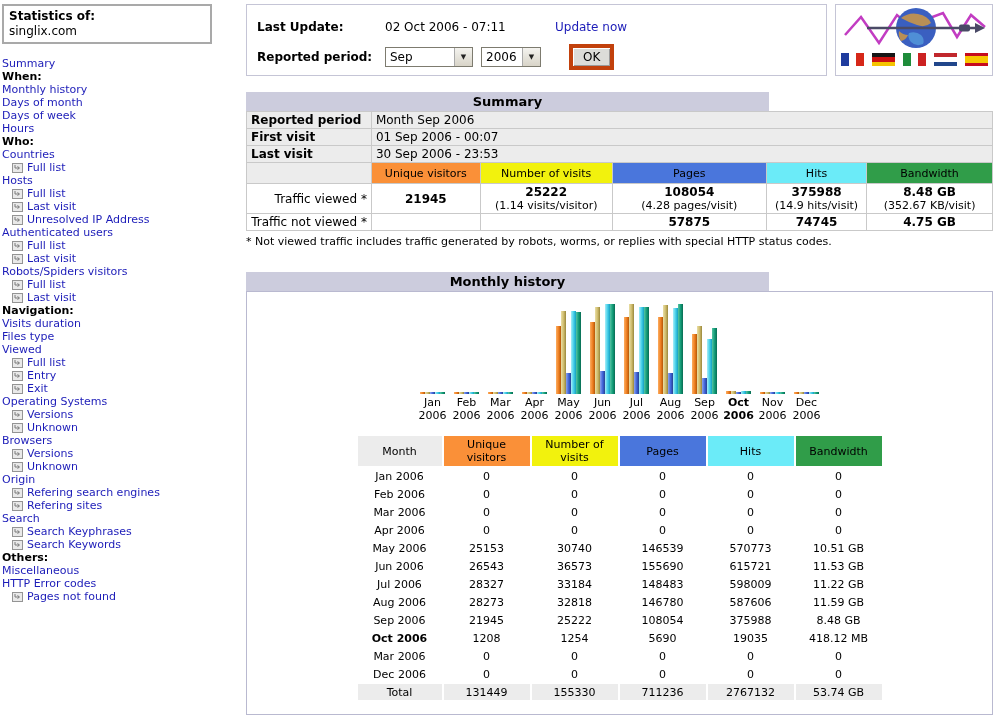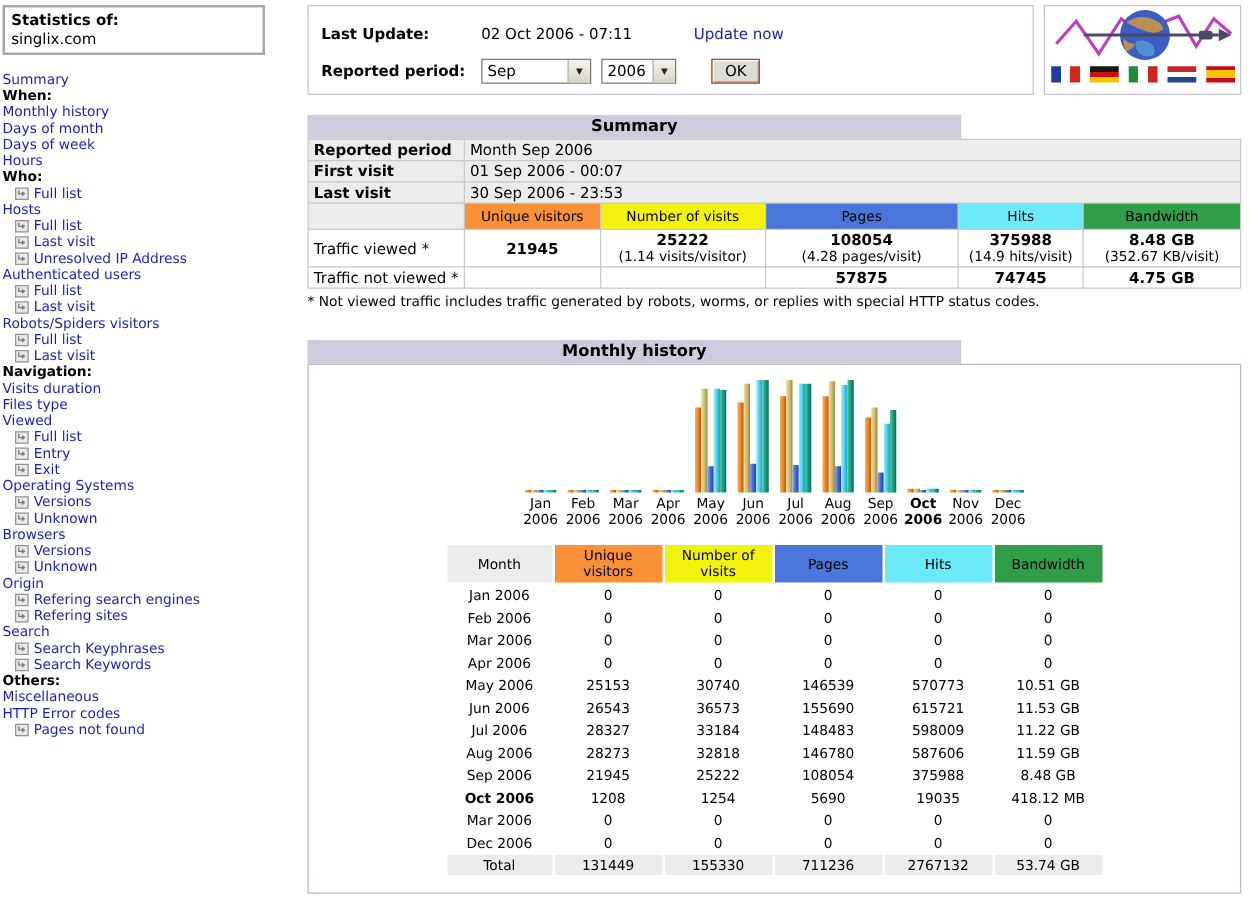--- a/index.html
+++ b/index.html
@@ -23,41 +23,41 @@
   .form-box{flex:1 1 auto;border:1px solid #c5c5d6;height:72px;padding:9px 10px;box-sizing:border-box;}
   .form-row{display:flex;align-items:center;height:26px;}
   .form-row + .form-row{margin-top:4px;}
   .form-label{font-weight:bold;font-size:12px;width:128px;flex:0 0 auto;}
   .form-value{font-size:12px;width:170px;flex:0 0 auto;}
   .link{color:#1c1cb8;font-size:12px;cursor:pointer;text-decoration:none;}
   .xselect{display:inline-flex;align-items:center;justify-content:space-between;border:1px solid #7d7b6f;background:#fff;height:20px;box-sizing:border-box;padding-left:4px;font-size:12px;cursor:pointer;}
   .xselect .sel-btn{width:17px;height:18px;background:linear-gradient(#f4f3ef,#d8d4c8);border-left:1px solid #aaa;display:flex;align-items:center;justify-content:center;font-size:7px;color:#222;}
   .sel-month{width:88px;margin-right:8px;}
   .sel-year{width:60px;}
-  .ok-btn{margin-left:28px;background:#dcdcd8;border:1px solid #c2410c;box-shadow:inset 1px 1px 0 #fff,inset -1px -1px 0 #9a9a9a;padding:2px 10px;font-size:12px;cursor:pointer;font-family:inherit;}
+  .ok-btn{margin-left:28px;background:#dcdcd8;border:4px solid #c2410c;box-shadow:inset 1px 1px 0 #fff,inset -1px -1px 0 #9a9a9a;padding:2px 10px;font-size:12px;cursor:pointer;font-family:inherit;}
 
   .logo-box{flex:0 0 158px;border:1px solid #c5c5d6;height:72px;box-sizing:border-box;text-align:center;}
   .flags{display:flex;justify-content:center;gap:8px;margin-top:1px;}
   .flag{width:23px;height:13px;display:inline-block;}
   .flag-fr{background:linear-gradient(90deg,#1f3c9e 33.4%,#fff 33.4% 66.6%,#d62718 66.6%);}
   .flag-de{background:linear-gradient(180deg,#161616 33.4%,#cc1111 33.4% 66.6%,#f5c400 66.6%);}
   .flag-it{background:linear-gradient(90deg,#1e8c3a 33.4%,#fff 33.4% 66.6%,#cc2222 66.6%);}
   .flag-nl{background:linear-gradient(180deg,#c1272d 33.4%,#fff 33.4% 66.6%,#21468b 66.6%);}
   .flag-es{background:linear-gradient(180deg,#c60b1e 25%,#f7c600 25% 75%,#c60b1e 75%);}
 
   .section-title{width:70%;background:#ccccdd;font-size:13px;font-weight:bold;text-align:center;padding:2px 0;}
 
   
   .summary-section{margin-top:16px;}
   table.summary{width:100%;border-collapse:separate;border-spacing:1px;background:#c9c9c9;}
   table.summary td{background:#fff;padding:1px 4px;text-align:center;vertical-align:middle;font-size:11px;}
   table.summary td.info-label{background:#ececec;text-align:left;font-weight:bold;font-size:12px;margin-left:48px;}
   table.summary td.info-value{background:#ececec;text-align:left;font-size:12px;}
   table.summary td.blank-head{background:#ececec;}
-  table.summary td.rowlabel{text-align:left;font-size:12px;}
+  table.summary td.rowlabel{text-align:right;font-size:12px;}
   table.summary td.colhead{font-size:11px;height:18px;}
   .num{font-weight:bold;font-size:12px;}
   .note{font-weight:normal;font-size:11px;}
   .h-visitors{background:#fa9038 !important;}
   .h-visits{background:#f2f20d !important;}
   .h-pages{background:#4a76dc !important;margin-left:38px;}
   .h-hits{background:#6bebf8 !important;}
   .h-bw{background:#309d49 !important;}
   .footnote{margin-top:4px;font-size:11px;}
 
@@ -94,20 +94,21 @@
     <div>singlix.com</div>
   </div>
   <div class="nav" id="sidebar-nav">
       <div class="nav-link">Summary</div>
       <div class="nav-heading">When:</div>
       <div class="nav-link">Monthly history</div>
       <div class="nav-link">Days of month</div>
       <div class="nav-link">Days of week</div>
       <div class="nav-link">Hours</div>
       <div class="nav-heading">Who:</div>
+      <div class="nav-link">Countries</div>
       <div class="nav-sub">
         <span class="sub-icon">
           <svg width="9" height="8" viewBox="0 0 9 8">
             <path d="M2 1 v3 h4 M4.5 2.5 L6.5 4 L4.5 5.5" fill="none" stroke="#7a7a7a" stroke-width="1"></path>
           </svg>
         </span>
         <span>Full list</span>
       </div>
       <div class="nav-link">Hosts</div>
       <div class="nav-sub">

